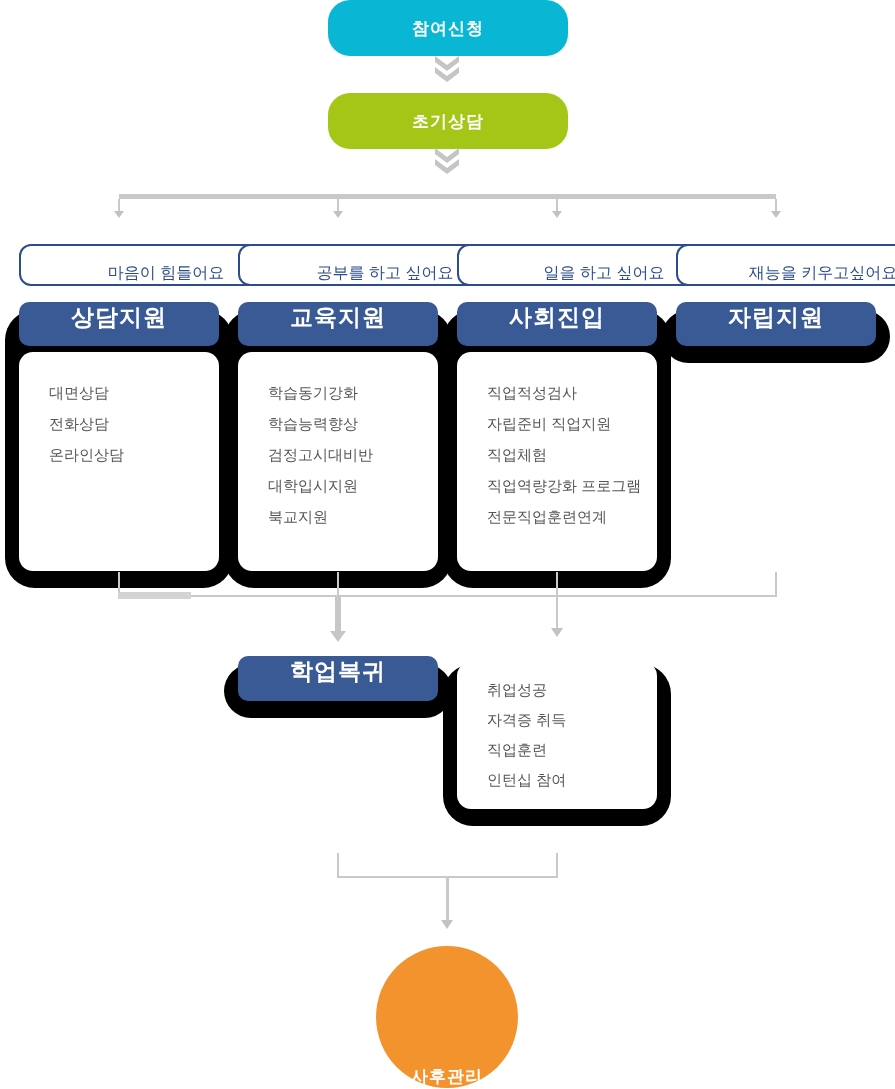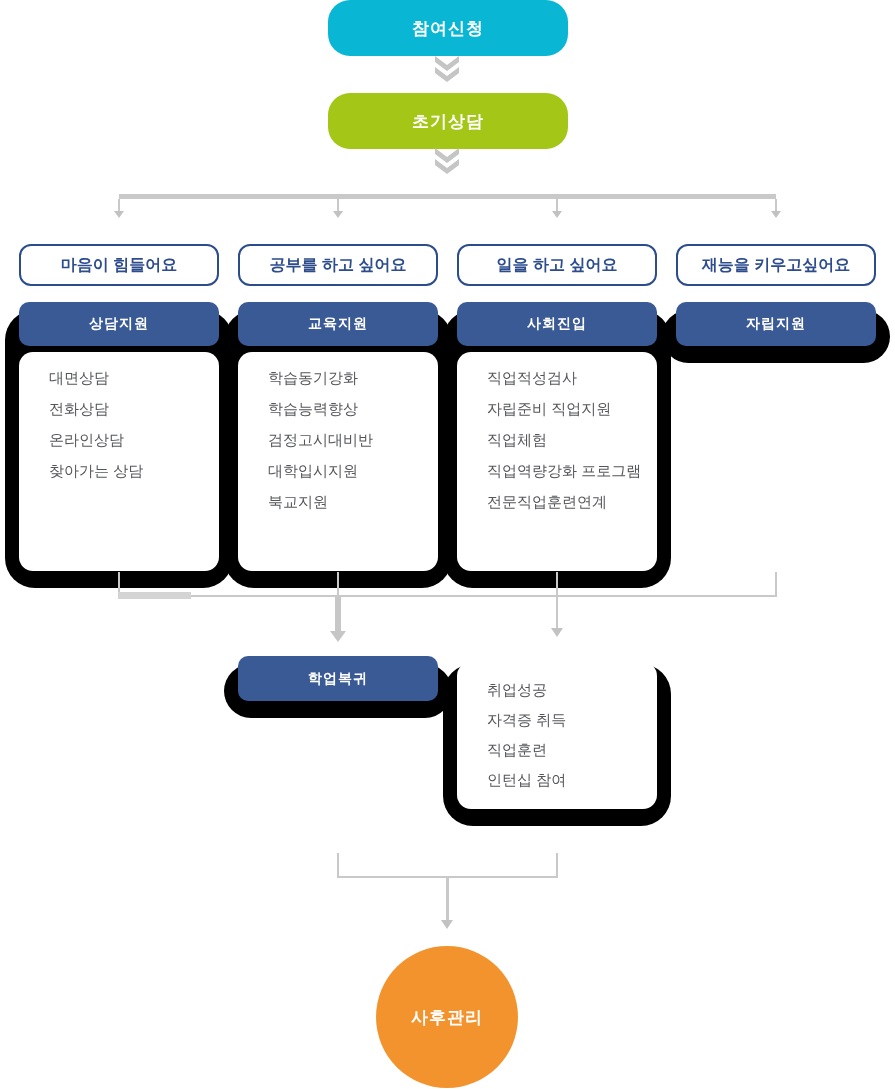--- a/index.html
+++ b/index.html
@@ -29,52 +29,52 @@
   .thickseg{background:var(--line-light);}
   .tri{width:0;height:0;}
   .tri.sm{border-left:5px solid transparent;border-right:5px solid transparent;border-top:7px solid var(--arrow);}
   .tri.md{border-left:6px solid transparent;border-right:6px solid transparent;border-top:9px solid var(--arrow);}
   .tri.lg{border-left:8px solid transparent;border-right:8px solid transparent;border-top:11px solid #c6c6c6;}
   .conn{z-index:5;}
   
   .qbox{
     top:244px;width:196px;height:38px;background:#fff;
     border:2px solid var(--navy-border);border-radius:12px;
-    display:flex;align-items:center;justify-content:center;
-    color:var(--navy-border);font-size:16px;font-weight:700;z-index:2;
+    display:flex;align-items:flex-end;justify-content:center;
+    color:var(--navy-border);font-size:16px;font-weight:400;z-index:2;padding-left:47px;
   }
   
   .card{width:200px;z-index:1;}
   .card::before{
     content:"";position:absolute;top:8px;left:-14px;right:-14px;bottom:-17px;
     background:var(--shadow);border-radius:30px;z-index:-1;
   }
   .card-head{
     height:44px;background:var(--navy);border-radius:10px;
-    display:flex;align-items:center;justify-content:center;
-    color:#fff;font-size:14px;font-weight:bold;letter-spacing:1px;
+    display:flex;justify-content:center;
+    color:#fff;font-size:23px;font-weight:bold;letter-spacing:1px;
   }
   .card-body{
     margin-top:6px;background:#fff;border-radius:14px;
     box-sizing:border-box;color:var(--text);font-size:15px;
   }
-  .cols .card-body{height:219px;padding:10px 8px 0 30px;}
+  .cols .card-body{height:219px;padding:25px 8px 0 30px;}
   .cols .card-body .li{line-height:31px;}
   .outs .card-body{height:147px;padding:13px 8px 0 30px;}
   .outs .card-body .li{line-height:30px;}
   .li{white-space:nowrap;}
   
   .c1{left:19px;} .c2{left:238px;} .c3{left:457px;} .c4{left:676px;}
   .card.row1{top:302px;}
   .card.row2{top:656px;border-radius:18px;}
   .outs .card-head{height:45px;}
   
   .circle{
     left:376px;top:946px;width:142px;height:142px;border-radius:50%;
-    background:var(--orange);display:flex;align-items:center;justify-content:center;
+    background:var(--orange);display:flex;align-items:flex-end;justify-content:center;
     color:#fff;font-size:17px;font-weight:bold;letter-spacing:1px;z-index:2;
   }
 </style>
 </head>
 <body>
 
 <div class="stage">
 
   <div class="abs pill start">
       <span>참여신청</span>
@@ -119,21 +119,20 @@
 
   <div class="cols">
     <div class="abs card row1 c1">
       <div class="card-head">
           <span>상담지원</span>
         </div>
       <div class="card-body">
         <div class="li">대면상담</div>
         <div class="li">전화상담</div>
         <div class="li">온라인상담</div>
-        <div class="li">찾아가는 상담</div>
       </div>
     </div>
     <div class="abs card row1 c2">
       <div class="card-head">
           <span>교육지원</span>
         </div>
       <div class="card-body">
         <div class="li">학습동기강화</div>
         <div class="li">학습능력향상</div>
         <div class="li">검정고시대비반</div>

